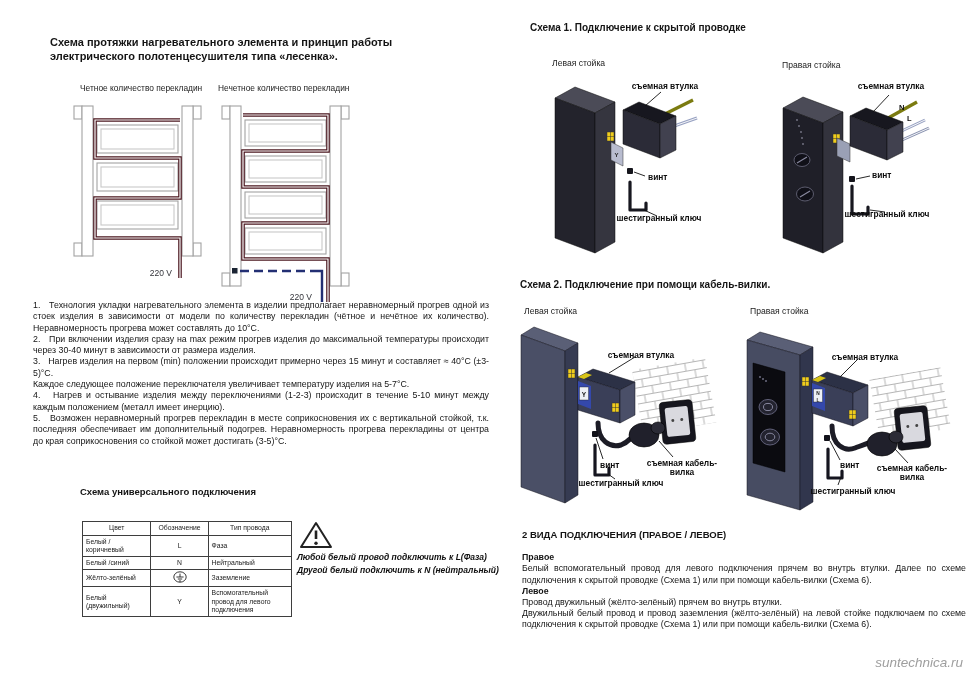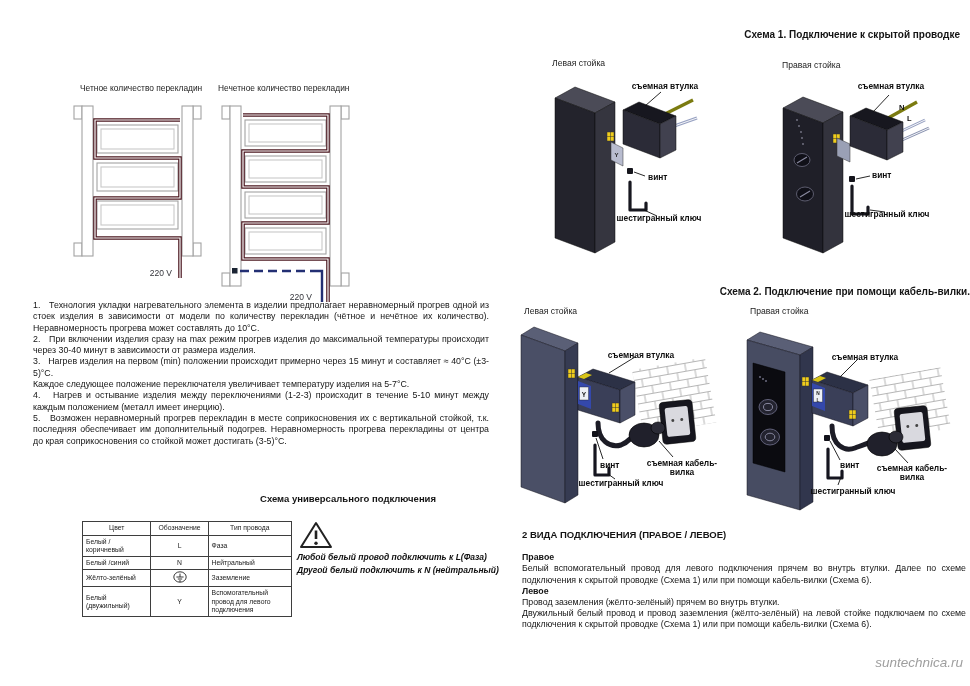--- a/index.html
+++ b/index.html
@@ -1,19 +1,19 @@
 <!DOCTYPE html>
 <html><head>
 <meta charset="utf-8">
 <style>
   html,body{margin:0;padding:0;background:#ffffff;}
   .page{position:relative;width:970px;height:686px;background:#fff;overflow:hidden;
         font-family:"Liberation Sans",sans-serif;color:#141414;}
   .abs{position:absolute;}
-  .ttl{font-weight:bold;text-align:right;margin-top:7px;}
+  .ttl{font-weight:bold;text-align:left;}
   .t-main{font-size:11px;line-height:13.5px;}
   .t-sec{font-size:10px;}
   .t-caps{font-size:9.5px;}
   .plain{font-size:8.6px;color:#1c1c1c;}
   .notes p{margin:0;font-size:8.8px;line-height:11.3px;text-align:justify;white-space:pre-wrap;}
   .types p{margin:0;font-size:8.8px;line-height:11.2px;text-align:justify;}
   .types p.hd{font-weight:bold;text-align:left;}
   .ann{position:absolute;font-weight:bold;font-size:8.4px;line-height:1.12;text-align:center;color:#0d0d0d;}
   .annl{text-align:left;}
   .mark{position:absolute;font-weight:bold;font-size:7.5px;color:#0d0d0d;}
@@ -26,20 +26,21 @@
   .watermark{font-size:13.5px;color:#9e9e9e;text-align:right;}
   .svgcap{font-size:8.4px;fill:#1c1c1c;}
   .svgv{font-size:8.5px;fill:#33343a;}
   svg{overflow:visible;}
 </style>
 </head>
 <body>
 
 <div class="page">
 
+  <div class="abs ttl t-main" style="left:50px;top:36px;width:420px;">Схема протяжки нагревательного элемента и принцип работы электрического полотенцесушителя типа «лесенка».</div>
 
   <svg class="abs" style="left:60px;top:80px;" width="352" height="235" viewBox="0 0 352 235">
     <text class="svgcap" x="20" y="11">Четное количество перекладин</text>
     <text class="svgcap" x="158" y="11">Нечетное количество перекладин</text>
 
     <g stroke="#a3a3a3" stroke-width="1.1" fill="#ffffff">
       <rect x="14" y="26" width="8" height="13"></rect>
         <rect x="133" y="26" width="8" height="13"></rect>
       <rect x="14" y="163" width="8" height="13"></rect>
         <rect x="133" y="163" width="8" height="13"></rect>
@@ -333,19 +334,19 @@
   <div class="ann" style="left:574px;top:479px;width:94px;">шестигранный ключ</div>
   <div class="ann" style="left:806px;top:487px;width:94px;">шестигранный ключ</div>
   <div class="ann" style="left:636px;top:459px;width:92px;">съемная кабель-вилка</div>
   <div class="ann" style="left:866px;top:464px;width:92px;">съемная кабель-вилка</div>
 
   <div class="abs types" style="left:522px;top:529px;width:444px;">
     <p class="ttl" style="font-size:9.5px;margin-bottom:12px;">2 ВИДА ПОДКЛЮЧЕНИЯ (ПРАВОЕ / ЛЕВОЕ)</p>
     <p class="hd">Правое</p>
     <p>Белый вспомогательный провод для левого подключения прячем во внутрь втулки. Далее по схеме подключения к скрытой проводке (Схема 1) или при помощи кабель-вилки (Схема 6).</p>
     <p class="hd">Левое</p>
-    <p>Провод заземления (жёлто-зелёный) прячем во внутрь втулки.</p>
+    <p>Провод двужильный (жёлто-зелёный) прячем во внутрь втулки.</p>
     <p>Двужильный белый провод и провод заземления (жёлто-зелёный) на левой стойке подключаем по схеме подключения к скрытой проводке (Схема 1) или при помощи кабель-вилки (Схема 6).</p>
   </div>
 
   <div class="abs watermark" style="left:845px;top:655px;width:118px;font-style:italic;">suntechnica.ru</div>
 
 </div>
 
 </body></html>

